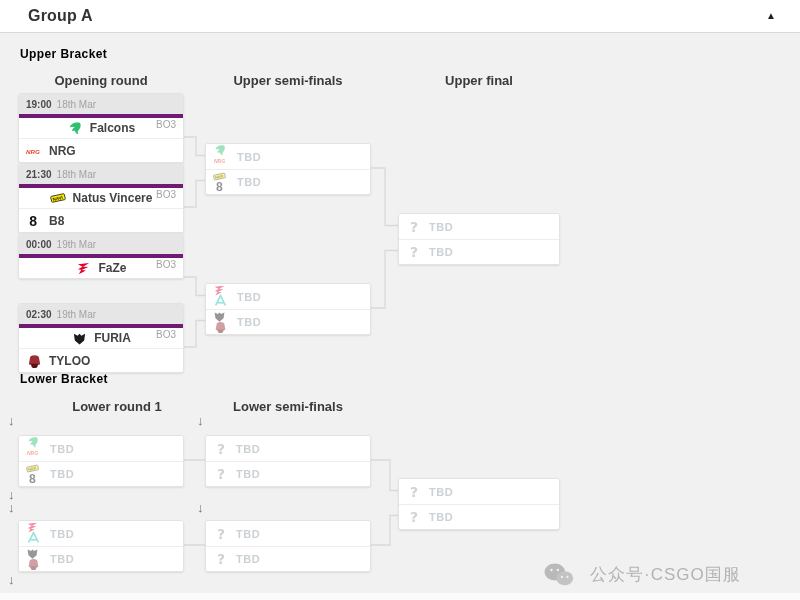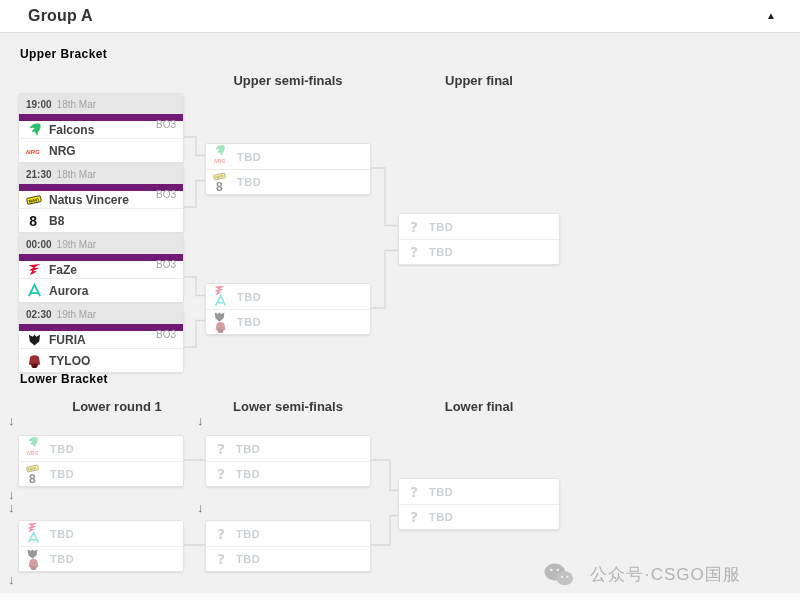--- a/index.html
+++ b/index.html
@@ -20,21 +20,21 @@
   
   .match { position:absolute; width:166px; background:#fff; border:1px solid #e3e3e3; border-radius:3px;
     box-shadow:0 1px 2px rgba(0,0,0,.09); z-index:2; overflow:hidden; }
   .match-header { height:20px; background:#e6e6e6; display:flex; align-items:center; gap:5px;
     padding:0 7px; font-size:10px; }
   .match-header .t { font-weight:bold; color:#4a4a4a; }
   .match-header .d { color:#a3a3a3; }
   .match-header .bo { margin-left:auto; color:#a3a3a3;margin-top:40px; }
   .trow { height:24px; display:flex; align-items:center; gap:7px; padding:0 7px; background:#fff;
     border-top:1px solid #ededed; font-size:12px; font-weight:600; color:#424242; }
-  .match-header + .trow { border-top:7px solid #701a75; }
+  .match-header + .trow { border-top:4px solid #701a75;justify-content:center; }
   .tbdcard .trow { height:25px; }
   .tbdcard .trow:first-child { border-top:none; }
   .logo { width:16px; height:16px; flex:0 0 16px; display:flex; align-items:center; justify-content:center; }
   .logo svg { display:block; }
   .tbdlabel { color:#ccd1d5; font-size:11px; font-weight:bold; letter-spacing:.6px; }
   .qmark { color:#d2d2d2; font-size:14px; font-weight:bold; font-family:"DejaVu Sans", sans-serif; }
   .lstack { position:relative; width:17px; height:25px; flex:0 0 17px; }
   .lstack .sl { position:absolute; left:0; opacity:.45; width:13px; height:13px; }
   .lstack .sl svg { width:13px; height:13px; display:block; }
   .lstack .s1 { top:0; }
@@ -56,20 +56,21 @@
   <div class="panel-header">
     <span class="panel-title">Group A</span>
     <span class="caret">▲</span>
   </div>
 
   <svg class="connectors" width="800" height="600">
     <path d="M184 137 H196 V155.5 H205 M184 207 H196 V180.5 H205 M184 277 H196 V295.5 H205 M184 347 H196 V320.5 H205 M371 168 H385 V225.5 H398 M371 308 H385 V250.5 H398 M184 460 H205 M184 545 H205 M371 460 H390 V490.5 H398 M371 545 H390 V515.5 H398" fill="none" stroke="#d9d9d9" stroke-width="1.3"></path>
   </svg>
 
   <div class="section-label" style="left:20px;top:47px">Upper Bracket</div>
+  <div class="col-header" style="left:18px;top:73px">Opening round</div>
   <div class="col-header" style="left:205px;top:73px">Upper semi-finals</div>
   <div class="col-header" style="left:398px;top:73px;width:162px">Upper final</div>
 
   <div class="match" style="left:18px;top:93px">
     <div class="match-header">
       <span class="t">19:00</span>
       <span class="d">18th Mar</span>
       <span class="bo">BO3</span>
     </div>
     <div class="trow">
@@ -124,29 +125,20 @@
       <span class="bo">BO3</span>
     </div>
     <div class="trow">
       <span class="logo">
           <svg viewBox="0 0 16 16" width="15" height="15">
             <path fill="#e4002b" d="M2 3.5 14 2 7.5 6l5.5.4-7 3.2 4.6.6L3 14l2.6-4.6L2 8.8l5-2.6z"></path>
           </svg>
         </span>
       <span class="tname">FaZe</span>
     </div>
-    <div class="trow">
-      <span class="logo">
-          <svg viewBox="0 0 16 16" width="15" height="15">
-            <path fill="none" stroke="#16c6b7" stroke-width="2" d="M2 14 8 2l6 12"></path>
-            <path stroke="#16c6b7" stroke-width="2" d="M4.3 10.8h7.4"></path>
-          </svg>
-        </span>
-      <span class="tname">Aurora</span>
-    </div>
   </div>
 
   <div class="match" style="left:18px;top:303px">
     <div class="match-header">
       <span class="t">02:30</span>
       <span class="d">19th Mar</span>
       <span class="bo">BO3</span>
     </div>
     <div class="trow">
       <span class="logo">
@@ -249,21 +241,20 @@
       <span class="logo">
           <span class="qmark">?</span>
         </span>
       <span class="tbdlabel">TBD</span>
     </div>
   </div>
 
   <div class="section-label" style="left:20px;top:372px">Lower Bracket</div>
   <div class="col-header" style="left:34px;top:399px">Lower round 1</div>
   <div class="col-header" style="left:205px;top:399px">Lower semi-finals</div>
-  <div class="col-header" style="left:398px;top:399px;width:162px">Lower final</div>
 
   <span class="drop-arrow" style="left:8px;top:414px">↓</span>
   <span class="drop-arrow" style="left:8px;top:488px">↓</span>
   <span class="drop-arrow" style="left:8px;top:501px">↓</span>
   <span class="drop-arrow" style="left:8px;top:573px">↓</span>
   <span class="drop-arrow" style="left:197px;top:414px">↓</span>
   <span class="drop-arrow" style="left:197px;top:501px">↓</span>
 
   <div class="match tbdcard" style="left:18px;top:435px">
     <div class="trow">

